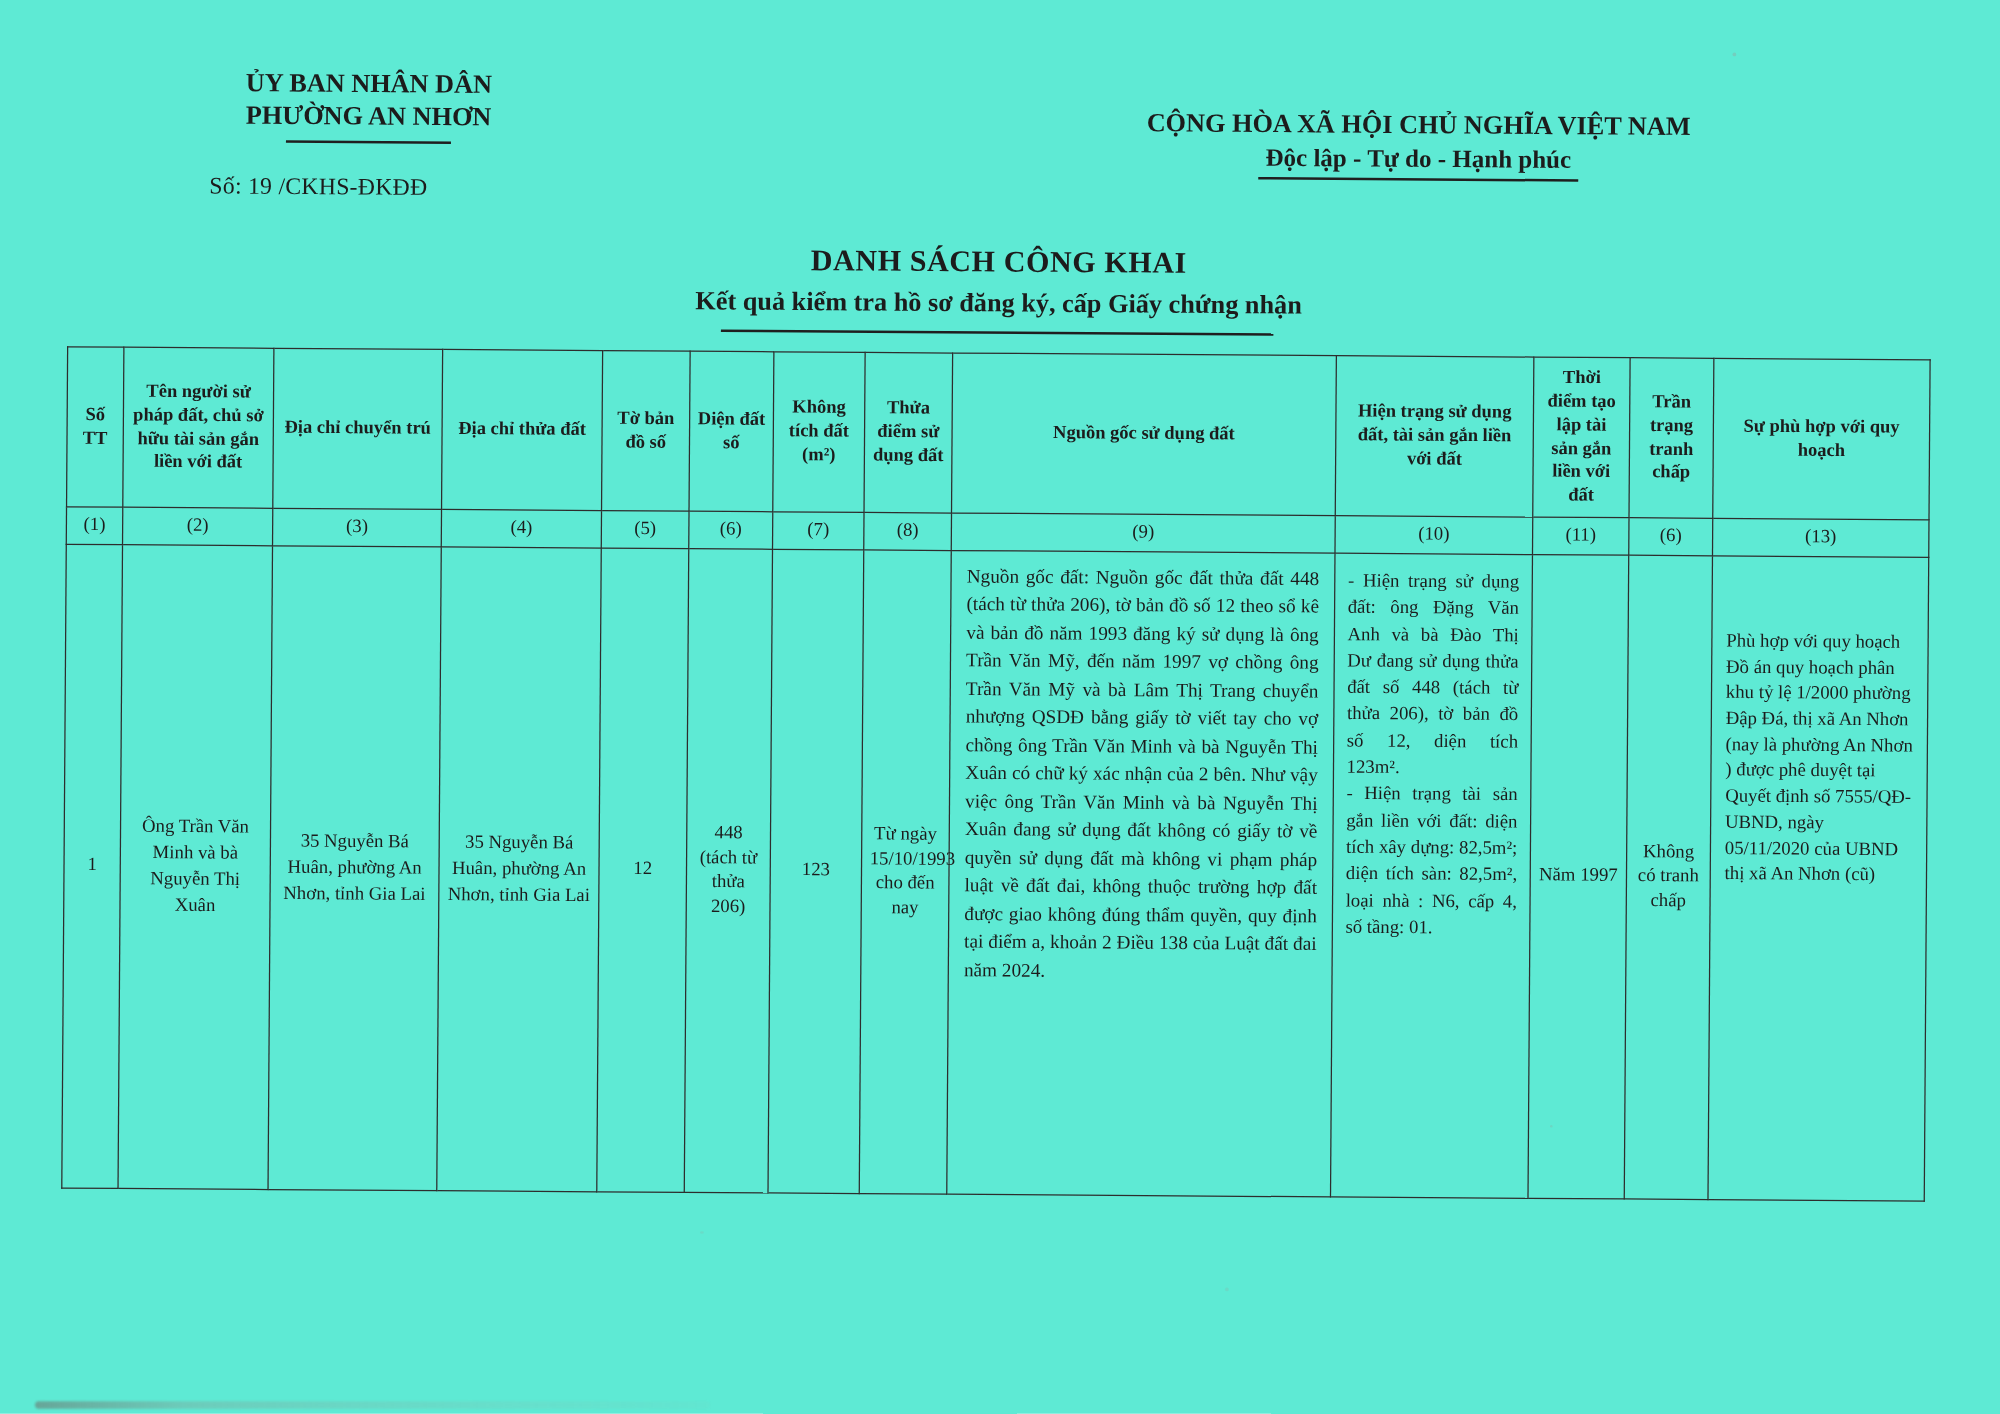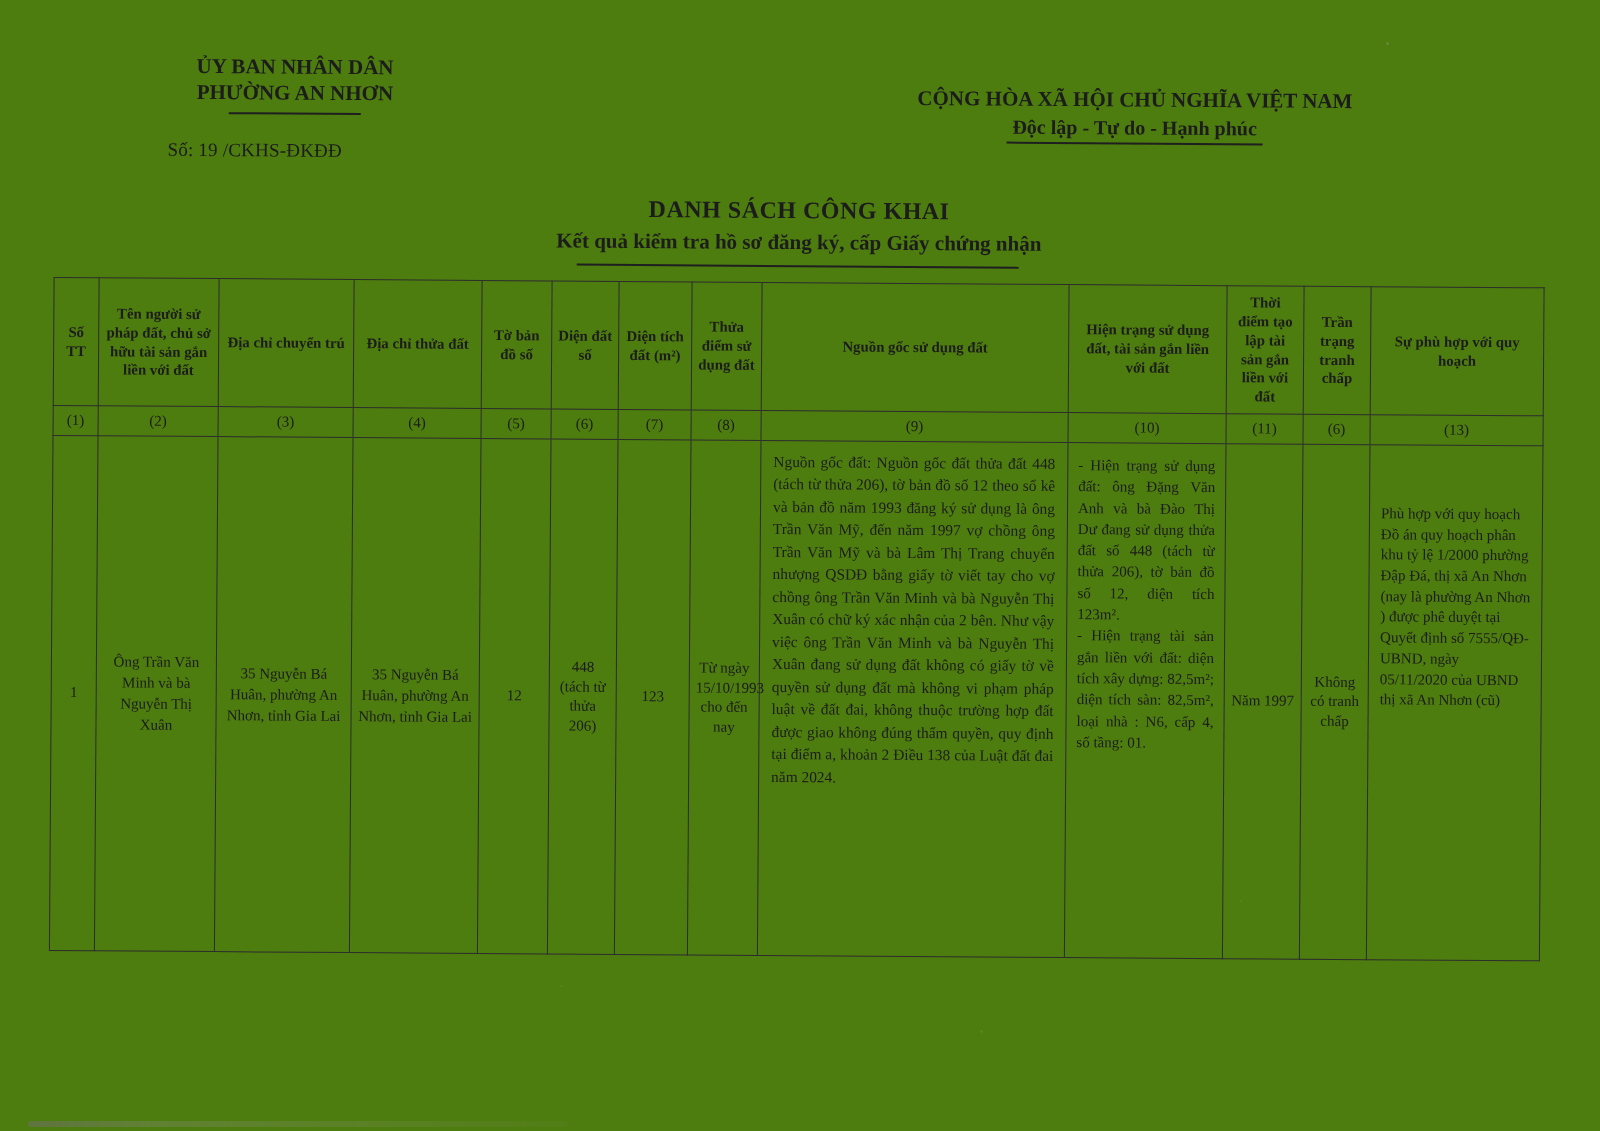--- a/index.html
+++ b/index.html
@@ -6,21 +6,21 @@
   body{
     width:1600px;height:1131px;
     background:#f7f7f5;
     font-family:"Liberation Serif","DejaVu Serif",serif;
     color:#1c1c1c;
     overflow:hidden;
     position:relative;
   }
   .page{
     position:absolute;inset:0;
-    background:#4d7c0f;
+    background:#5eead4;
   }
   .skew{
     position:absolute;inset:0;
     transform:rotate(0.4deg);
     transform-origin:60px 80px;
   }
   
   .org-block{
     position:absolute;left:150px;top:52px;width:290px;
     text-align:center;font-weight:bold;font-size:21px;line-height:1.25;
@@ -150,21 +150,21 @@
         <col style="width:173px">
       </colgroup>
       <thead>
         <tr class="header-row">
           <th>Số TT</th>
           <th>Tên người sử pháp đất, chủ sở hữu tài sản gắn liền với đất</th>
           <th>Địa chỉ chuyển trú</th>
           <th>Địa chỉ thửa đất</th>
           <th>Tờ bản đồ số</th>
           <th>Diện đất số</th>
-          <th>Diện tích đất (m²)</th>
+          <th>Không tích đất (m²)</th>
           <th>Thửa điểm sử dụng đất</th>
           <th>Nguồn gốc sử dụng đất</th>
           <th>Hiện trạng sử dụng đất, tài sản gắn liền với đất</th>
           <th>Thời điểm tạo lập tài sản gắn liền với đất</th>
           <th>Trần trạng tranh chấp</th>
           <th>Sự phù hợp với quy hoạch</th>
         </tr>
         <tr class="num-row">
           <td>(1)</td>
           <td>(2)</td>

